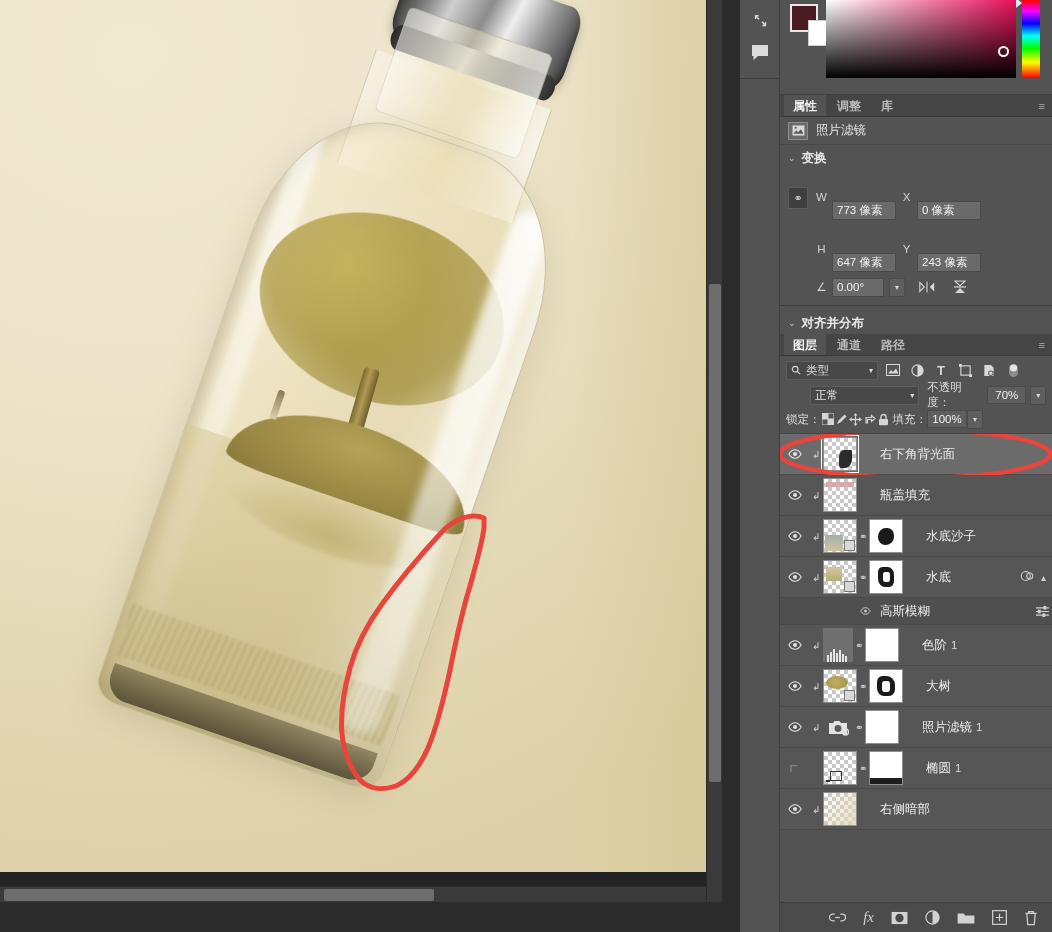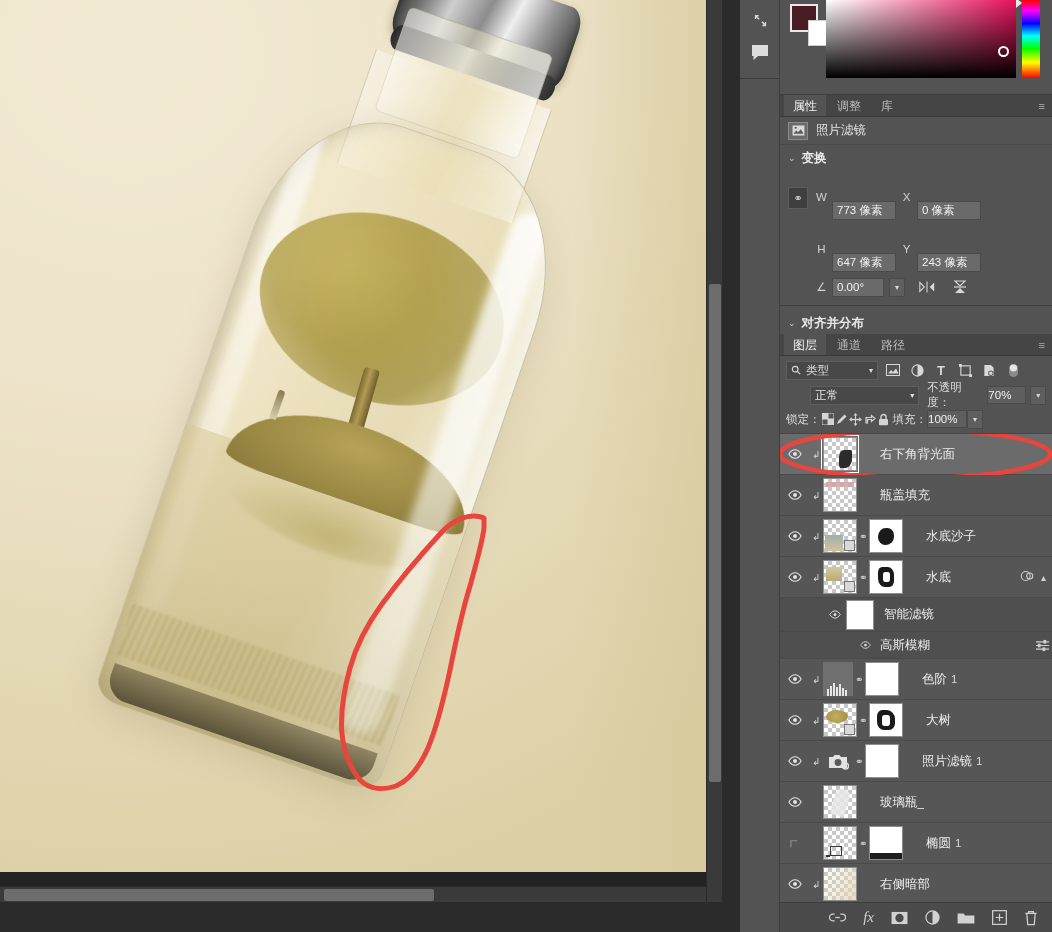--- a/index.html
+++ b/index.html
@@ -192,21 +192,21 @@
     position:absolute; left:236px; top:-2px; width:0; height:0;
     border-top:5px solid transparent; border-bottom:5px solid transparent; border-left:6px solid #e6e6e6;
   }
 
   
   .panel-tabs {
     display:flex; align-items:flex-end; height:22px; background:#454545;
     border-bottom:1px solid #3a3a3a; padding-left:4px;
   }
   .panel-tab {
-    font-size:12px; color:#b9b9b9; padding:10px 9px 4px; margin-right:2px; line-height:1;
+    font-size:12px; color:#b9b9b9; padding:10px 9px 4px; margin-right:2px; line-height:1;font-weight:bold;
   }
   .panel-tab.active { background:#535353; color:#f0f0f0; }
   .tabs-menu { margin-left:auto; color:#b0b0b0; font-size:11px; padding:0 7px 4px; }
 
   
   #properties-panel { background:#535353; }
   #prop-header { display:flex; align-items:center; height:28px; padding:0 8px; gap:8px; border-bottom:1px solid #4a4a4a; }
   .prop-thumb { width:20px; height:18px; border:1px solid #8b8b8b; background:#6a6a6a; display:flex; align-items:center; justify-content:center; }
   #prop-title { font-size:12.5px; color:#e2e2e2; }
 
@@ -243,21 +243,21 @@
   #filter-select .fs-label { flex:1; }
   .filter-icon { width:18px; height:18px; display:flex; align-items:center; justify-content:center; color:#d8d8d8; font-size:12px; }
 
   #blend-row { display:flex; align-items:center; gap:4px; height:24px; padding:2px 6px 0; }
   #blend-select {
     width:112px; height:19px; background:#484848; border:1px solid #5d5d5d; color:#e4e4e4;
     font-size:11.5px; padding:0 4px; display:flex; align-items:center;margin-left:24px;
   }
   #blend-select .bs-label { flex:1; }
   .opacity-label { font-size:11.5px; color:#dcdcdc; margin-left:4px; }
-  .opacity-val { width:40px; height:18px; background:#5e5e5e; border:1px solid #4a4a4a; color:#f0f0f0; font-size:11.5px; text-align:left; line-height:16px; }
+  .opacity-val { width:40px; height:18px; background:#5e5e5e; border:1px solid #4a4a4a; color:#f0f0f0; font-size:11.5px; text-align:center; line-height:16px; }
 
   #lock-row { display:flex; align-items:center; height:24px; padding:2px 6px 0; }
   .lock-label { font-size:11.5px; color:#dcdcdc; }
   .lock-icon { width:14px; height:15px; display:flex; align-items:center; justify-content:center; color:#d4d4d4; font-size:11px; }
   .fill-label { font-size:11.5px; color:#dcdcdc; margin-left:2px; }
 
   
   #layer-list { flex:1; overflow:hidden; margin-top:3px; border-top:1px solid #474747; }
   .layer-row {
     position:relative; display:flex; align-items:center; height:41px;
@@ -624,30 +624,20 @@
             <span>
               <svg width="16" height="12" viewBox="0 0 18 13">
                   <circle cx="6.5" cy="6.5" r="5" fill="none" stroke="#cfcfcf" stroke-width="1.2"></circle>
                   <circle cx="11" cy="6.5" r="3.4" fill="none" stroke="#cfcfcf" stroke-width="1.2"></circle>
                 </svg>
             </span>
             <span style="font-size:10px">▴</span>
           </span>
         </div>
 
-        <div class="sub-row">
-          <span class="eye-small">
-            <svg width="12" height="9" viewBox="0 0 16 11">
-                <path d="M8 0.6C3.8.6 1 5.5 1 5.5s2.8 4.9 7 4.9 7-4.9 7-4.9S12.2.6 8 .6z" fill="none" stroke="#dadada" stroke-width="1.3"></path>
-                <circle cx="8" cy="5.5" r="2" fill="#dadada"></circle>
-              </svg>
-          </span>
-          <span class="sub-thumb"></span>
-          <span class="sub-name">智能滤镜</span>
-        </div>
 
         <div class="sub-row filter-item" style="height:27px;">
           <span class="eye-small">
             <svg width="11" height="8" viewBox="0 0 16 11">
                 <path d="M8 0.6C3.8.6 1 5.5 1 5.5s2.8 4.9 7 4.9 7-4.9 7-4.9S12.2.6 8 .6z" fill="none" stroke="#dadada" stroke-width="1.3"></path>
                 <circle cx="8" cy="5.5" r="2" fill="#dadada"></circle>
               </svg>
           </span>
           <span class="sub-name" style="margin-left:4px;">高斯模糊</span>
           <span class="row-right">
@@ -711,33 +701,20 @@
                 <path d="M2 4h4l1.5-2h5L14 4h6v11H2z" fill="#e2e2e2"></path>
                 <circle cx="11" cy="9.5" r="3.4" fill="#5a5a5a"></circle>
                 <circle cx="18.5" cy="13" r="3" fill="none" stroke="#e2e2e2" stroke-width="1.4"></circle>
               </svg>
           </span>
           <span class="mask-link">⚭</span>
           <span class="lyr-thumb white"></span>
           <span class="lyr-name"><span>照片滤镜</span><span class="sfx">1</span></span>
         </div>
 
-        <div class="layer-row">
-          <span class="eye-cell">
-            <svg width="14" height="10" viewBox="0 0 16 11">
-                <path d="M8 0.6C3.8.6 1 5.5 1 5.5s2.8 4.9 7 4.9 7-4.9 7-4.9S12.2.6 8 .6z" fill="none" stroke="#e6e6e6" stroke-width="1.2"></path>
-                <circle cx="8" cy="5.5" r="2.2" fill="#e6e6e6"></circle>
-              </svg>
-          </span>
-          <span class="clip-arrow" style="visibility:hidden;">↲</span>
-          <span class="lyr-thumb">
-            <span style="position:absolute;left:9px;top:3px;width:15px;height:27px;background:rgba(230,230,230,.85);border-radius:6px 6px 3px 3px;transform:rotate(16deg);"></span>
-          </span>
-          <span class="lyr-name">玻璃瓶_</span>
-        </div>
 
         <div class="layer-row">
           <span class="eye-cell off">
             <svg width="13" height="11" viewBox="0 0 14 12">
                 <path d="M2 10V3h7" fill="none" stroke="#8f8f8f" stroke-width="1.3"></path>
               </svg>
           </span>
           <span class="clip-arrow" style="visibility:hidden;">↲</span>
           <span class="lyr-thumb">
             <span style="position:absolute;left:6px;bottom:3px;width:12px;height:10px;border:1.5px solid #3a3a3a;"></span>

